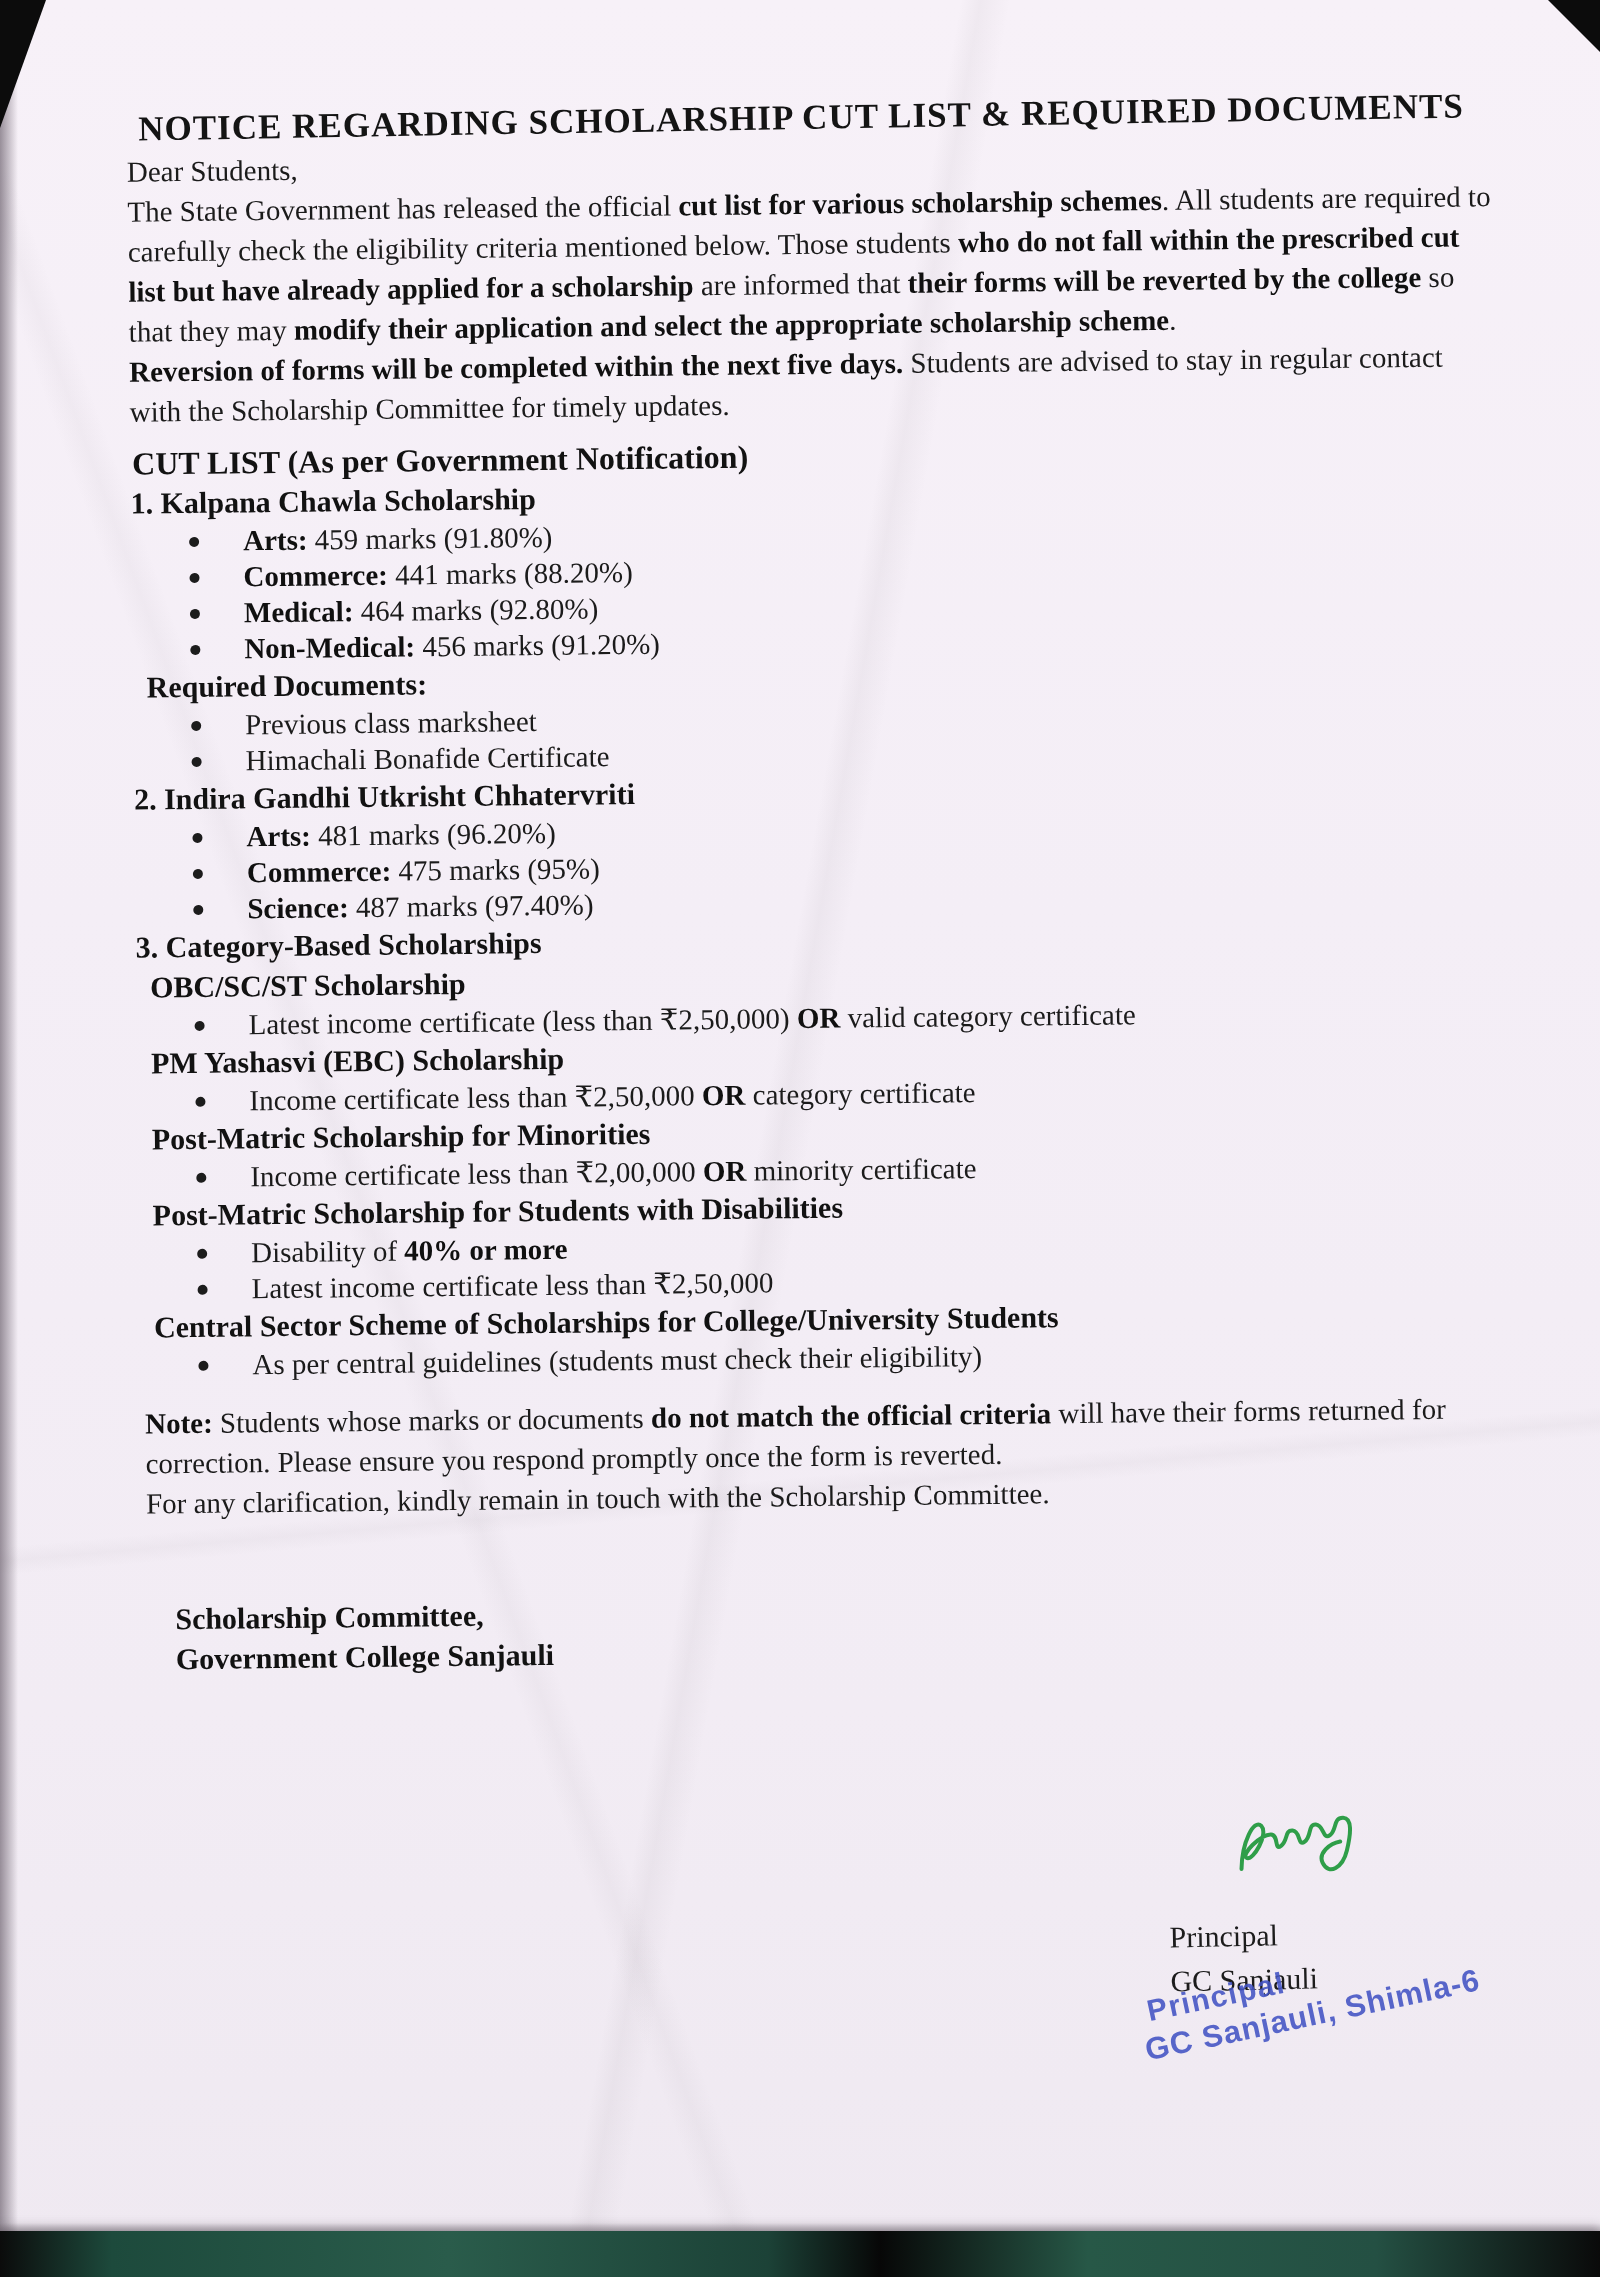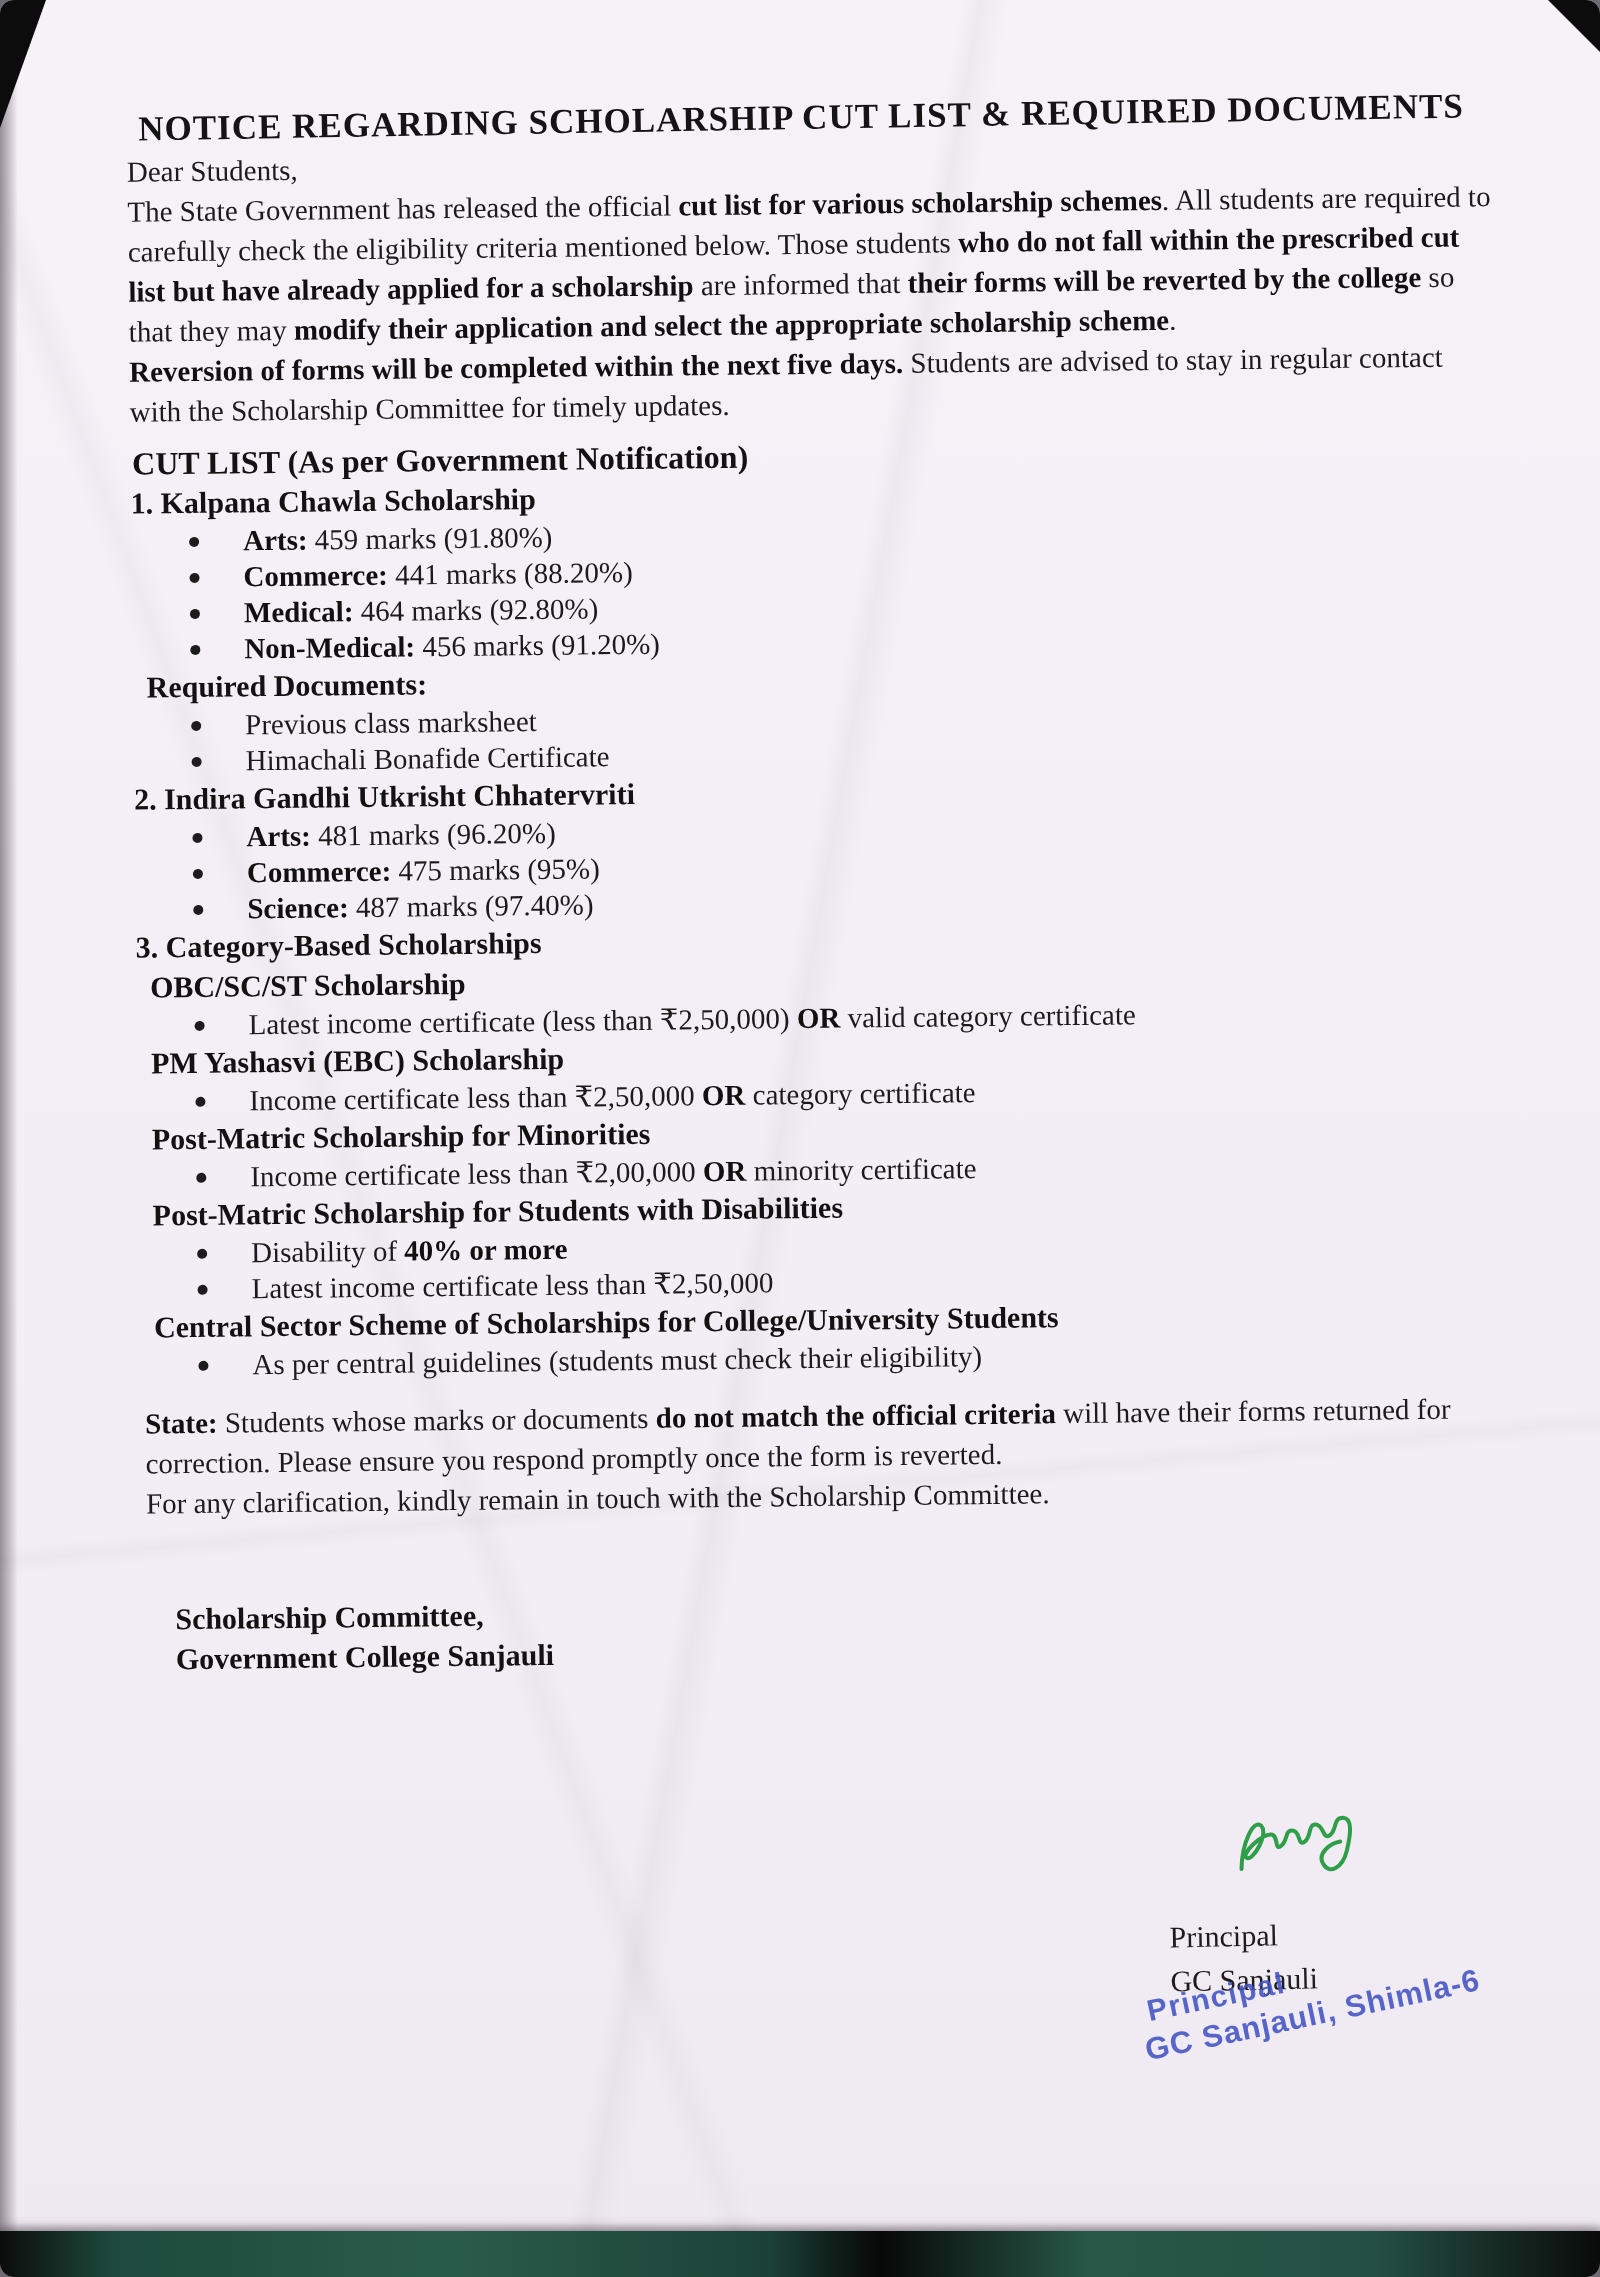--- a/index.html
+++ b/index.html
@@ -6,21 +6,20 @@
   body{
     width:1600px;height:2277px;
     background:#6f6a72;
     font-family:"Liberation Serif","DejaVu Serif","DejaVu Sans",serif;
     overflow:hidden;position:relative;
   }
   .paper{
     position:absolute;inset:0;
     background:linear-gradient(180deg,#f7f1f8 0%,#f4eef6 40%,#f2ecf4 75%,#efe9f1 100%);
     overflow:hidden;
-    border-radius:14px;
   }
   
   .paper::before{
     content:"";position:absolute;inset:0;pointer-events:none;
     background:
       linear-gradient(100deg,transparent 48%,rgba(90,80,90,.05) 49%,transparent 50.5%),
       linear-gradient(70deg,transparent 30%,rgba(90,80,90,.04) 31%,transparent 32%),
       linear-gradient(175deg,transparent 64%,rgba(90,80,90,.04) 64.6%,transparent 65.2%);
   }
   .edge-left{position:absolute;left:0;top:0;width:18px;height:100%;
@@ -192,21 +191,21 @@
     <div class="sec">
       <h3 class="h-sub">Central Sector Scheme of Scholarships for College/University Students</h3>
       <ul class="blist">
         <li>
             <span class="dot"></span>
             <span class="li-text"><span>As per central guidelines (students must check their eligibility)</span></span>
           </li>
       </ul>
     </div>
 
-    <p class="para note"><b>State:</b><span> Students whose marks or documents </span><b>do not match the official criteria</b><span> will have their forms returned for correction. Please ensure you respond promptly once the form is reverted.</span></p>
+    <p class="para note"><b>Note:</b><span> Students whose marks or documents </span><b>do not match the official criteria</b><span> will have their forms returned for correction. Please ensure you respond promptly once the form is reverted.</span></p>
     <p class="para" style="margin-left:4px"><span>For any clarification, kindly remain in touch with the Scholarship Committee.</span></p>
 
     <div class="closing">
       <div>Scholarship Committee,</div>
       <div>Government College Sanjauli</div>
     </div>
   </div>
 
   <div class="sig-cluster">
     <svg class="sig-scribble" width="150" height="95" viewBox="0 0 150 95">

